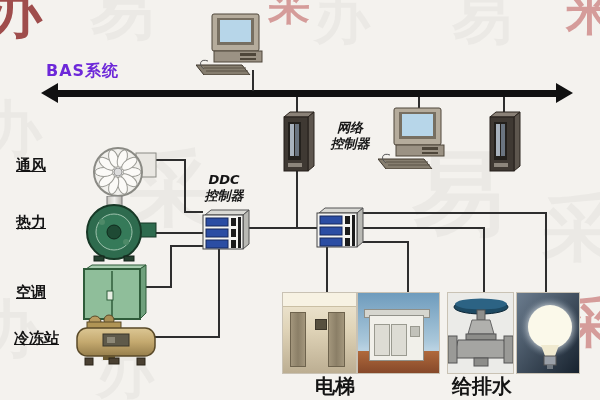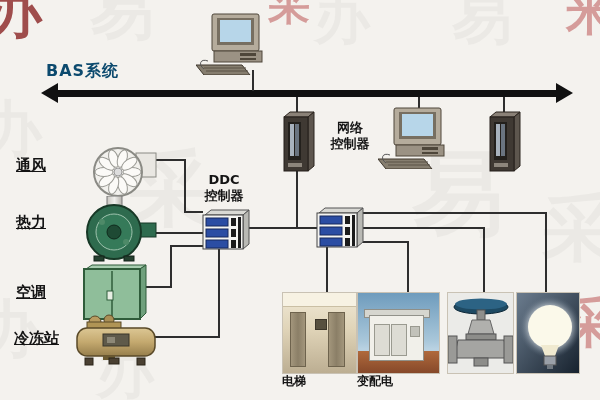--- a/index.html
+++ b/index.html
@@ -12,24 +12,24 @@
   .layer{position:absolute;inset:0;z-index:1;}
   .bus{position:absolute;left:57px;top:90px;width:500px;height:7px;background:#111;}
   .arr{position:absolute;width:0;height:0;}
   .arr.l{left:41px;top:83px;border-top:10px solid transparent;border-bottom:10px solid transparent;border-right:17px solid #111;}
   .arr.r{left:556px;top:83px;border-top:10px solid transparent;border-bottom:10px solid transparent;border-left:17px solid #111;}
   .hl,.vl{position:absolute;background:#2e2e2e;}
   .hl{height:2px;}
   .vl{width:2px;}
   .lbl{position:absolute;color:#141414;font-weight:bold;z-index:2;}
   .side{font-size:15px;text-decoration:underline;}
-  .bottom{font-size:12px;text-align:left;}
-  .bas{font-size:16px;color:#0c4a6e;letter-spacing:1px;}
+  .bottom{font-size:20px;text-align:right;}
+  .bas{font-size:16px;color:#6d28d9;letter-spacing:1px;}
   .ctl{font-size:13px;line-height:16px;text-align:center;}
-  .ctl .ln{display:block;}
+  .ctl .ln{display:block;font-style:italic;}
   .icon{position:absolute;z-index:2;}
   .photo{position:absolute;z-index:2;overflow:hidden;border:1px solid #c9c2b4;}
   
   .ph-elev{background:linear-gradient(180deg,#f0e9d6 0%,#e0d4b8 45%,#bcae92 100%);}
   .ph-elev .ceil{position:absolute;left:0;top:0;width:100%;height:13px;background:#f7f2e3;border-bottom:1px solid #cabfa4;}
   .ph-elev .door{position:absolute;top:24%;width:20%;height:66%;background:linear-gradient(90deg,#a3967c,#8b7f67 50%,#a3967c);border:1px solid #6e634d;}
   .ph-elev .panel{position:absolute;left:44%;top:32%;width:13%;height:12%;background:#57503f;border:1px solid #3c362a;}
   
   .ph-trx{background:linear-gradient(180deg,#6f9cbd 0%,#a9c7da 60%,#b9d2e2 70%);}
   .ph-trx .ground{position:absolute;left:0;bottom:0;width:100%;height:28%;background:linear-gradient(180deg,#b06a3c,#86492a);}
@@ -313,15 +313,15 @@
         <rect width="62" height="80" fill="url(#bgl)"></rect>
         <circle cx="33" cy="34" r="31" fill="url(#glow)"></circle>
         <circle cx="33" cy="34" r="22" fill="#fbf9ea"></circle>
         <polygon points="24,52 42,52 38,63 28,63" fill="#f0ead0"></polygon>
         <rect x="27" y="63" width="12" height="9" fill="#9aa0a8" stroke="#555"></rect>
         <rect x="30" y="72" width="6" height="4" fill="#707880"></rect>
       </svg>
     </div>
 
     <div class="lbl bottom" style="left:282px;top:373px;width:73px;">电梯</div>
-    <div class="lbl bottom" style="left:357px;top:373px;width:81px;">变配电</div>
+    <div class="lbl bottom" style="left:447px;top:373px;width:65px;">给排水</div>
   </div>
 </div>
 
 </body></html>

